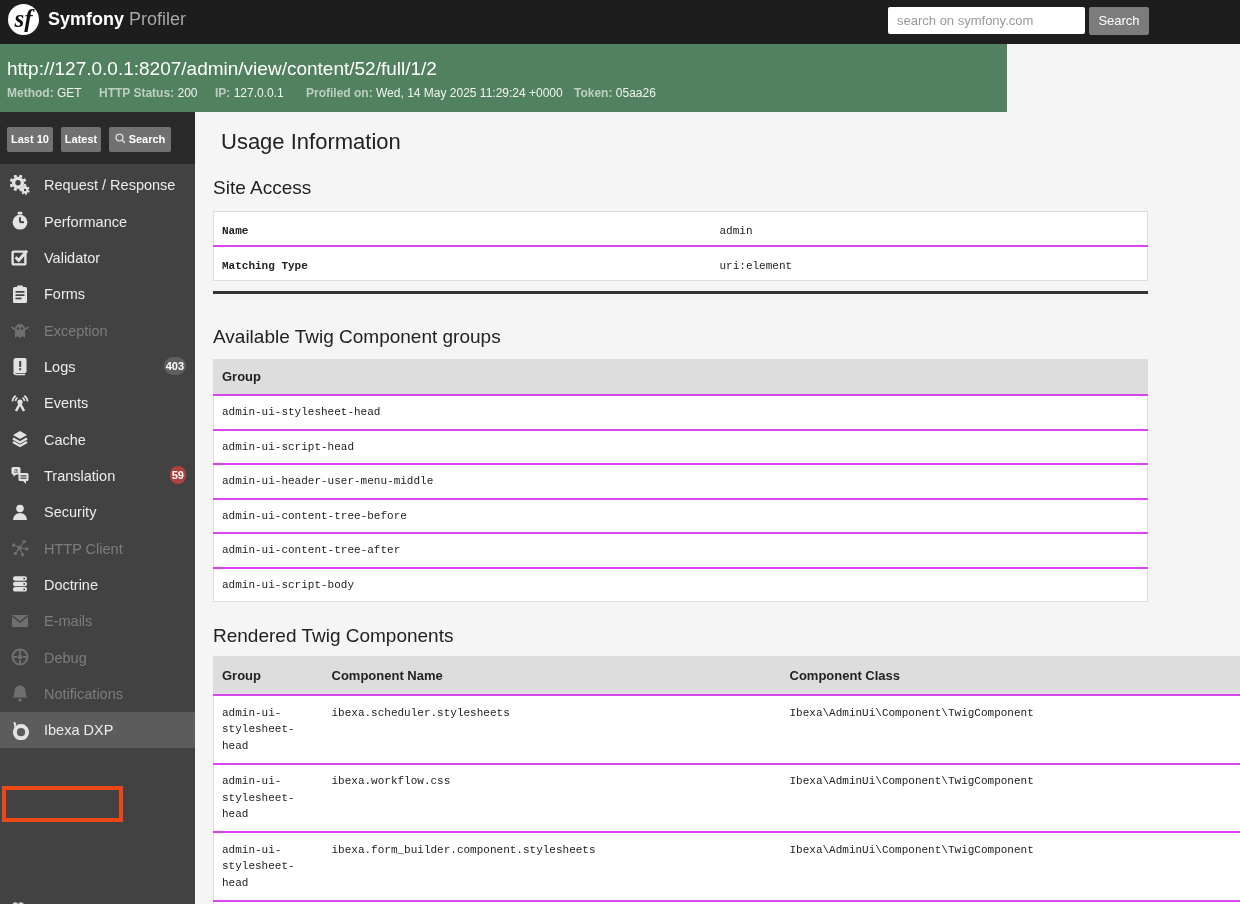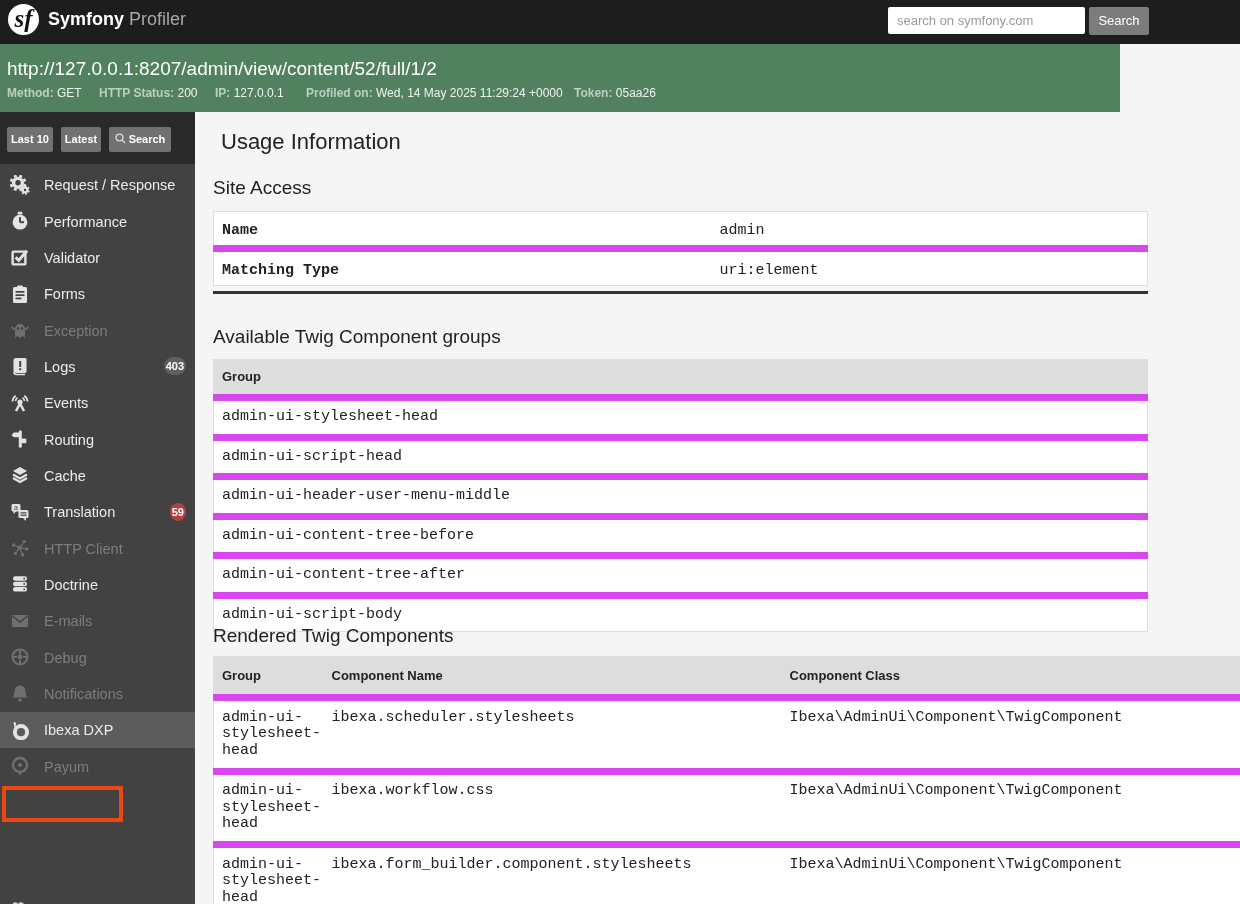--- a/index.html
+++ b/index.html
@@ -17,21 +17,21 @@
   font-size:18px; font-weight:bold; color:#fff; }
 #topbar .title .sub { font-weight:normal; color:#a7a7a7; }
 #search-input { position:absolute; left:888px; top:7px; width:197px; height:27px;
   background:#fff; border:0; border-radius:2px; font-size:13px; color:#999;
   line-height:27px; padding-left:9px; }
 #search-btn { position:absolute; left:1089px; top:7px; width:60px; height:28px;
   background:#7c7c7c; color:#fff; border-radius:2px; font-size:13px;
   text-align:center; line-height:28px; }
 
 
-#summary { position:absolute; left:0; top:44px; width:1120px; height:68px; background:#51815f; }
+#summary { position:absolute; left:0; top:44px; width:1007px; height:68px; background:#51815f; }
 #summary .url { position:absolute; left:7px; top:14px; font-size:19px; color:#fff; }
 #summary .meta { position:absolute; left:0; top:42px; width:1240px; height:16px; font-size:12px; color:#f0f4f0; }
 #summary .meta b { color:#bccfc1; font-weight:bold; }
 #summary .meta span.item { position:absolute; top:0; white-space:nowrap; }
 
 
 #sidebar { position:absolute; left:0; top:112px; width:195px; height:792px; background:#424242; }
 #sidebar-head { position:absolute; left:0; top:0; width:195px; height:52px; background:#2a2a2a; }
 .sbtn { position:absolute; top:15px; height:25px; background:#717171; color:#fff;
   border-radius:2px; font-size:11px; font-weight:bold; line-height:25px; text-align:center; }
@@ -49,24 +49,24 @@
   border:4px solid #ee4717; z-index:5; }
 
 
 #main { position:absolute; left:195px; top:112px; width:1045px; height:792px;
   background:#f5f5f5; overflow:hidden; }
 #main .abs { position:absolute; left:18px; }
 h2 { font-size:22px; font-weight:normal; color:#222; }
 h3 { font-size:19px; font-weight:normal; color:#222; }
 table { border-collapse:collapse; background:#fff; border:1px solid #ddd; }
 th, td { border:0; }
-tr + tr td { border-top:7px solid #d946ef; }
+tr + tr td { border-top:2px solid #d946ef; }
 th { background:#ddd; text-align:left; font-size:13px; color:#222;
   padding:9px 8px; line-height:16px; }
-td { font-family:"Liberation Mono", monospace; font-size:15px; color:#222;
+td { font-family:"Liberation Mono", monospace; font-size:11px; color:#222;
   padding:8px 8px; line-height:16.5px; vertical-align:top; }
 td.b { font-weight:bold; }
 .t1 { width:935px; }
 .t1 td { padding:10.5px 8px 6px; }
 hr.sep { border:0; border-top:3px solid #333; width:935px; margin:0; }
 .t2 { width:935px; } .t2 td { white-space:nowrap; }
 .t3 { width:1056px; table-layout:fixed; }
 .t3 th { padding:10.5px 8px; }
 .t3 td { padding:8.5px 8px; }
 </style>
@@ -175,46 +175,45 @@
         <span class="ic"><svg width="20" height="20" viewBox="0 0 20 20">
             <circle cx="10" cy="9" r="2.6" fill="#e3e3e3"></circle>
             <path d="M10 10.5 L6 18 M10 10.5 L14 18" stroke="#e3e3e3" stroke-width="2.6"></path>
             <path d="M5.5 8 a4.5 4.5 0 0 1 2 -3.4 M14.5 8 a4.5 4.5 0 0 0 -2 -3.4" fill="none" stroke="#e3e3e3" stroke-width="1.7"></path>
             <path d="M2.5 8.5 a7.5 7.5 0 0 1 3.2 -5.8 M17.5 8.5 a7.5 7.5 0 0 0 -3.2 -5.8" fill="none" stroke="#e3e3e3" stroke-width="1.7"></path>
           </svg></span>
         <span class="lb">Events</span>
       </div>
       <div class="mi">
         <span class="ic"><svg width="20" height="20" viewBox="0 0 20 20">
-            <rect x="8.8" y="1.2" width="3" height="17.6" rx="1.5" fill="#e3e3e3"></rect>
-            <path d="M11 3.6 h-7.2 l-2.3 2.3 2.3 2.3 h7.2 z" fill="#e3e3e3"></path>
-            <path d="M9 9.6 h7.3 l0 4.6 -7.3 0 z" fill="#e3e3e3"></path>
-          </svg></span>
-        <span class="lb">Routing</span>
-      </div>
-      <div class="mi">
-        <span class="ic"><svg width="20" height="20" viewBox="0 0 20 20">
             <path d="M10 2 L17 6 10 10 3 6 z" fill="#e3e3e3"></path>
             <path d="M3 9.5 L10 13.5 17 9.5 M3 13 L10 17 17 13" fill="none" stroke="#e3e3e3" stroke-width="2.2"></path>
           </svg></span>
         <span class="lb">Cache</span>
       </div>
       <div class="mi">
         <span class="ic"><svg width="20" height="20" viewBox="0 0 20 20">
             <rect x="1.5" y="2" width="9" height="7.5" rx="1.5" fill="#e3e3e3"></rect>
             <path d="M3.5 9 l0 3 3-3 z" fill="#e3e3e3"></path>
             <text x="4" y="8" font-size="7" fill="#424242" font-family="Liberation Sans">a</text>
             <rect x="8.5" y="8" width="10" height="8" rx="1.5" fill="#e3e3e3"></rect>
             <path d="M16 16 l0 3 -3-3 z" fill="#e3e3e3"></path>
             <rect x="10.5" y="10.3" width="6" height="1.2" fill="#424242"></rect>
             <rect x="10.5" y="12.6" width="6" height="1.2" fill="#424242"></rect>
           </svg></span>
         <span class="lb">Translation</span>
         <span class="badge red">59</span>
       </div>
+      <div class="mi">
+        <span class="ic"><svg width="20" height="20" viewBox="0 0 20 20">
+            <circle cx="10" cy="6.5" r="3.8" fill="#e3e3e3"></circle>
+            <path d="M3 18 a7 7 0 0 1 14 0 z" fill="#e3e3e3"></path>
+          </svg></span>
+        <span class="lb">Security</span>
+      </div>
       <div class="mi dim">
         <span class="ic"><svg width="20" height="20" viewBox="0 0 20 20">
             <circle cx="9.6" cy="9.8" r="2.3" fill="#6f6f6f"></circle>
             <circle cx="3.6" cy="7" r="1.7" fill="#6f6f6f"></circle>
             <circle cx="14.2" cy="3.6" r="1.7" fill="#6f6f6f"></circle>
             <circle cx="16.8" cy="11" r="1.7" fill="#6f6f6f"></circle>
             <circle cx="5.4" cy="15.4" r="1.7" fill="#6f6f6f"></circle>
             <circle cx="12.6" cy="16.8" r="1.7" fill="#6f6f6f"></circle>
             <path d="M9.6 9.8 L3.6 7 M9.6 9.8 L14.2 3.6 M9.6 9.8 L16.8 11 M9.6 9.8 L5.4 15.4 M9.6 9.8 L12.6 16.8" stroke="#6f6f6f" stroke-width="1.2"></path>
           </svg></span>
@@ -252,28 +251,20 @@
             <circle cx="10" cy="17" r="1.8" fill="#6f6f6f"></circle>
           </svg></span>
         <span class="lb">Notifications</span>
       </div>
       <div class="mi sel">
         <span class="ic"><svg width="20" height="20" viewBox="0 0 20 20">
             <circle cx="11" cy="12.2" r="6.1" fill="none" stroke="#e3e3e3" stroke-width="4"></circle>
             <path d="M3.4 2.2 q2.6 -0.6 2.8 1.8 q0.2 2.2 -2.2 4 q0.6 -2.6 -0.6 -5.8 z" fill="#e3e3e3"></path>
           </svg></span>
         <span class="lb">Ibexa DXP</span>
-      </div>
-      <div class="mi dim">
-        <span class="ic"><svg width="20" height="20" viewBox="0 0 20 20">
-            <circle cx="10" cy="9" r="7" fill="none" stroke="#6f6f6f" stroke-width="2.4"></circle>
-            <path d="M10 16 v3" stroke="#6f6f6f" stroke-width="2.4"></path>
-            <circle cx="10" cy="9" r="2" fill="#6f6f6f"></circle>
-          </svg></span>
-        <span class="lb">Payum</span>
       </div>
       <div class="mi">
         <span class="ic"></span>
       </div>
     </div>
   <div id="hl"></div>
   <svg style="position:absolute; left:12px; top:786px;" width="12" height="7" viewBox="0 0 12 7">
     <path d="M0.5 7 a2.8 2.8 0 0 1 5.6 0 z" fill="#d5d5d5"></path>
     <path d="M6.2 7 a2.8 2.8 0 0 1 5.6 0 z" fill="#d5d5d5"></path>
   </svg>

